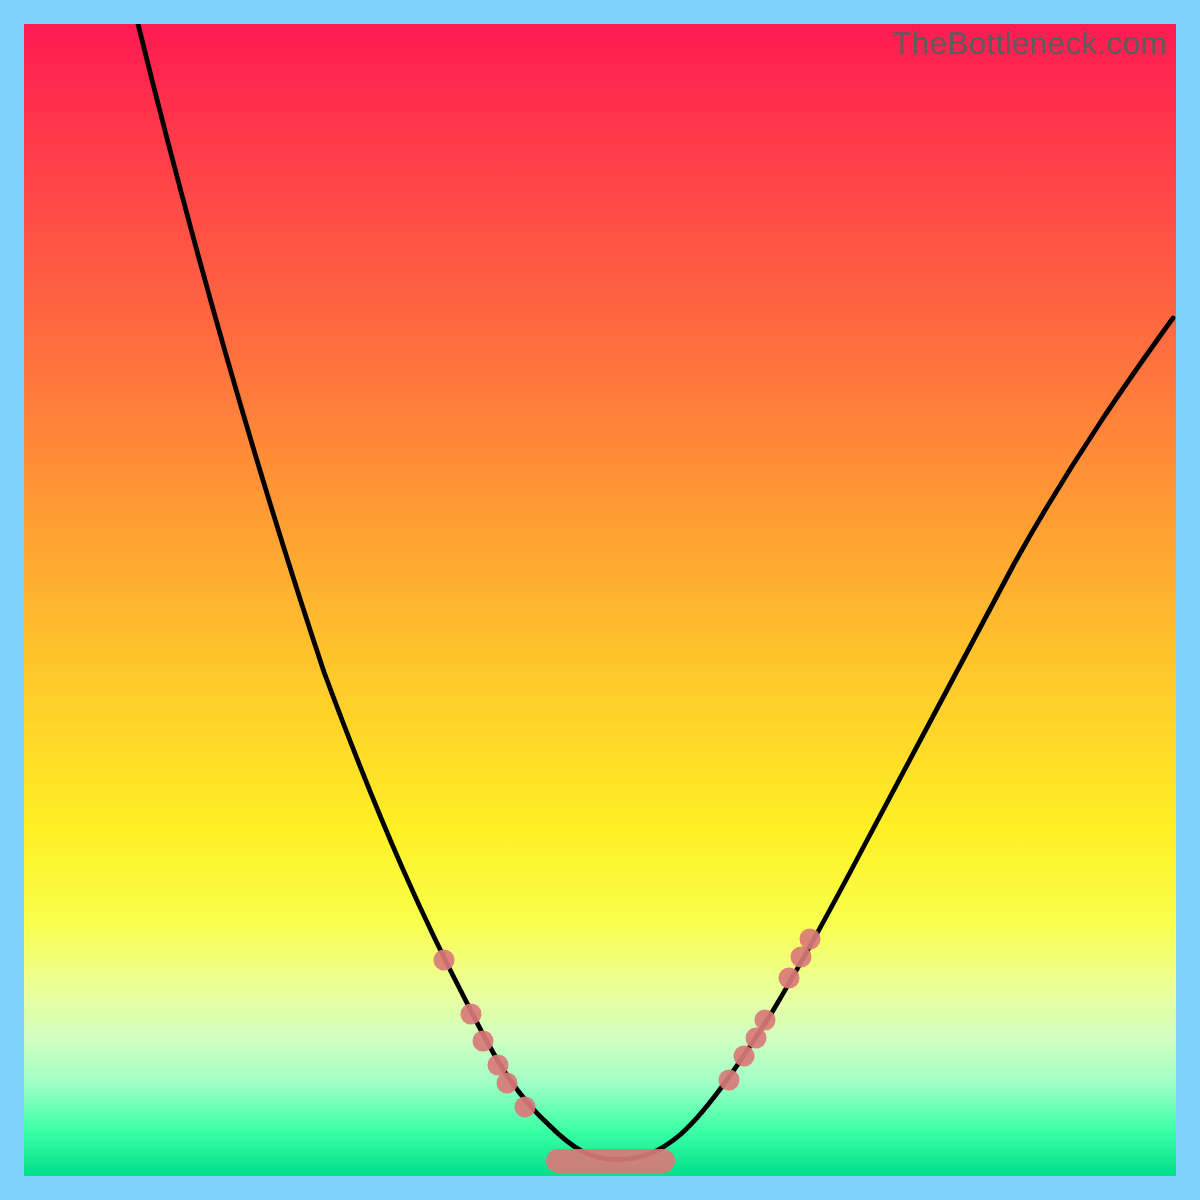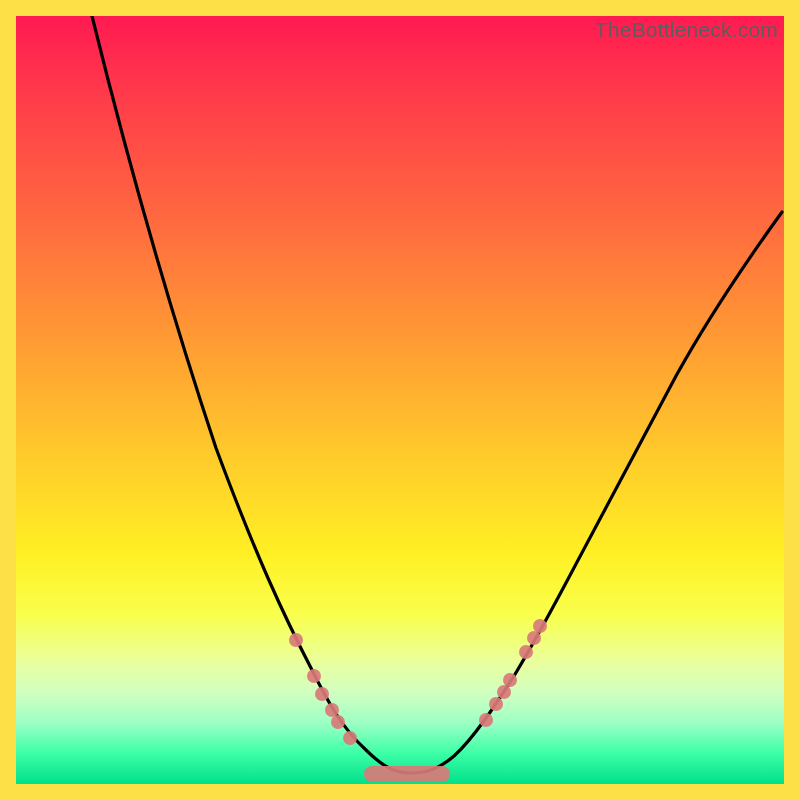--- a/index.html
+++ b/index.html
@@ -7,21 +7,21 @@
     padding: 0;
     width: 800px;
     height: 800px;
     background: #000;
     overflow: hidden;
     font-family: Arial, Helvetica, sans-serif;
   }
   .outer {
     width: 800px;
     height: 800px;
-    background: #fde047;
+    background: #7dd3fc;
     position: relative;
   }
   .plot-area {
     position: absolute;
     left: 16px;
     top: 16px;
     width: 768px;
     height: 768px;
     overflow: hidden;
   }

